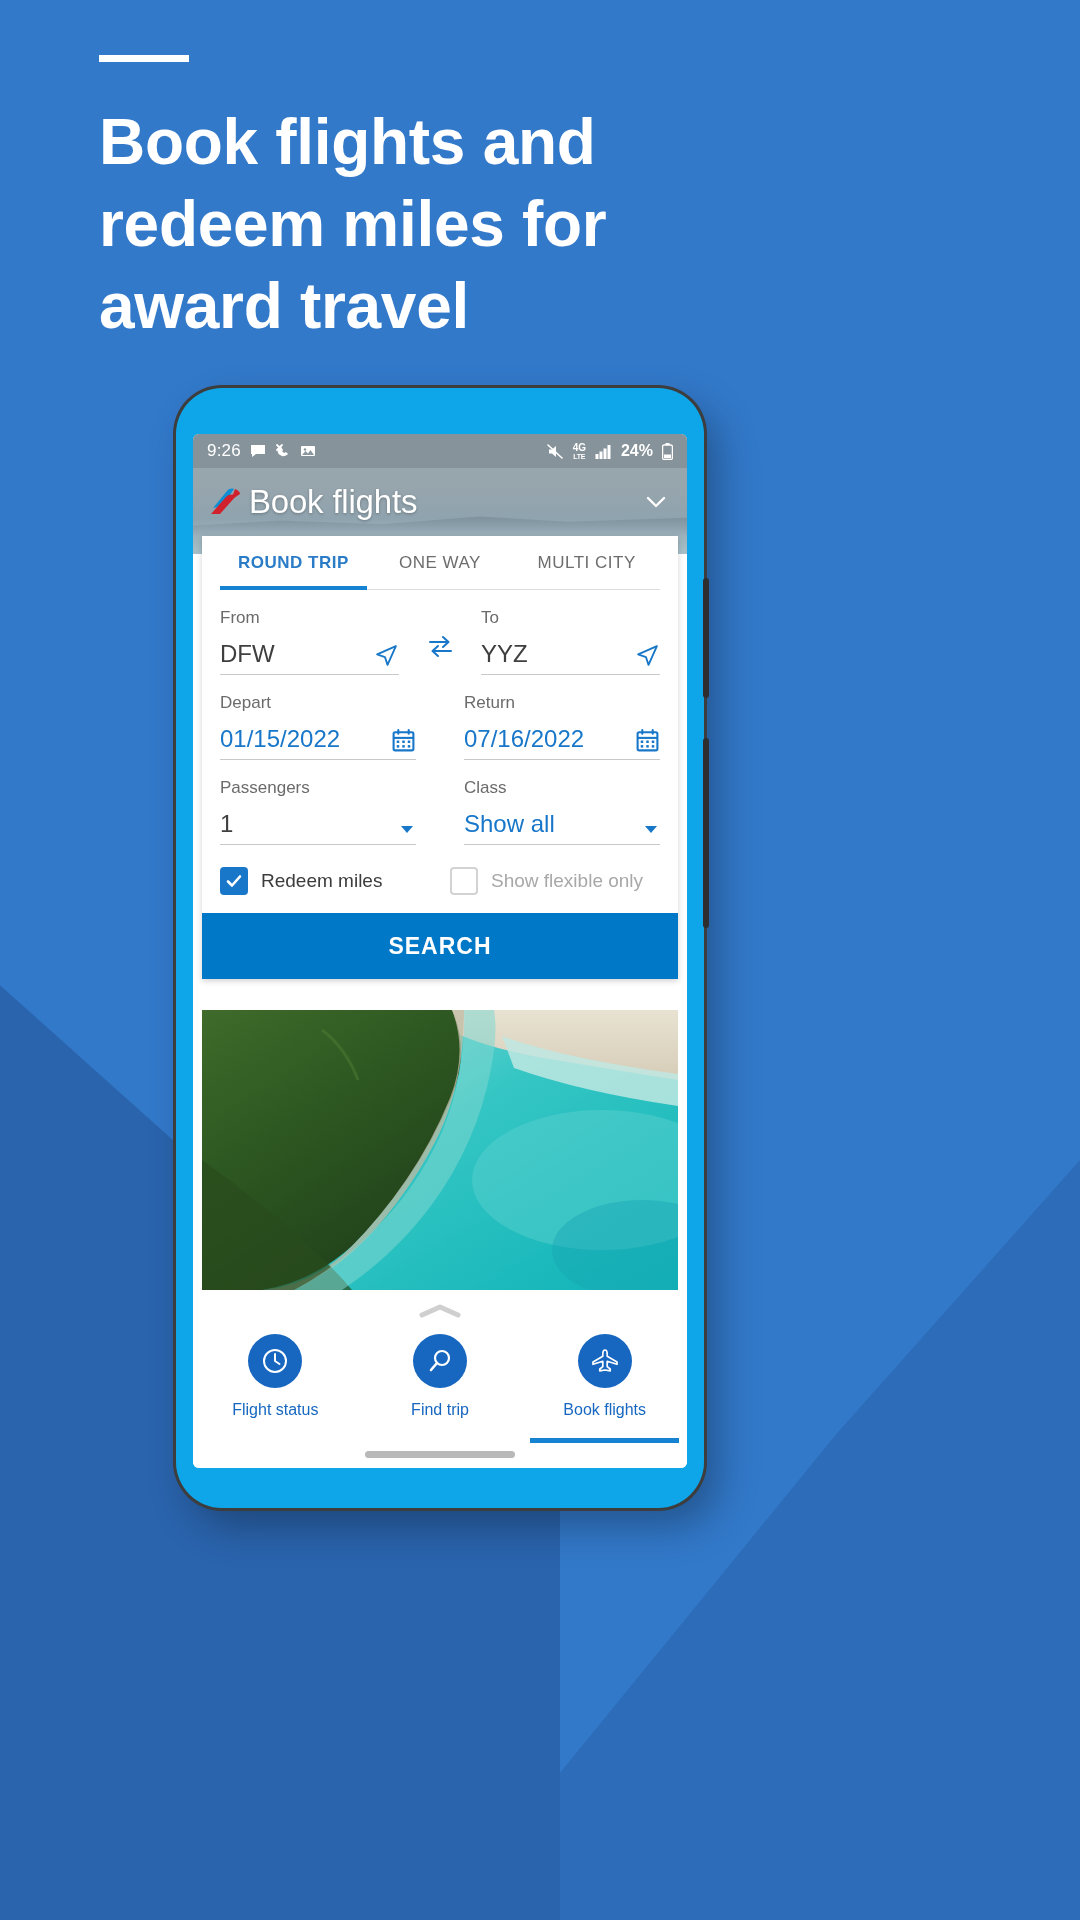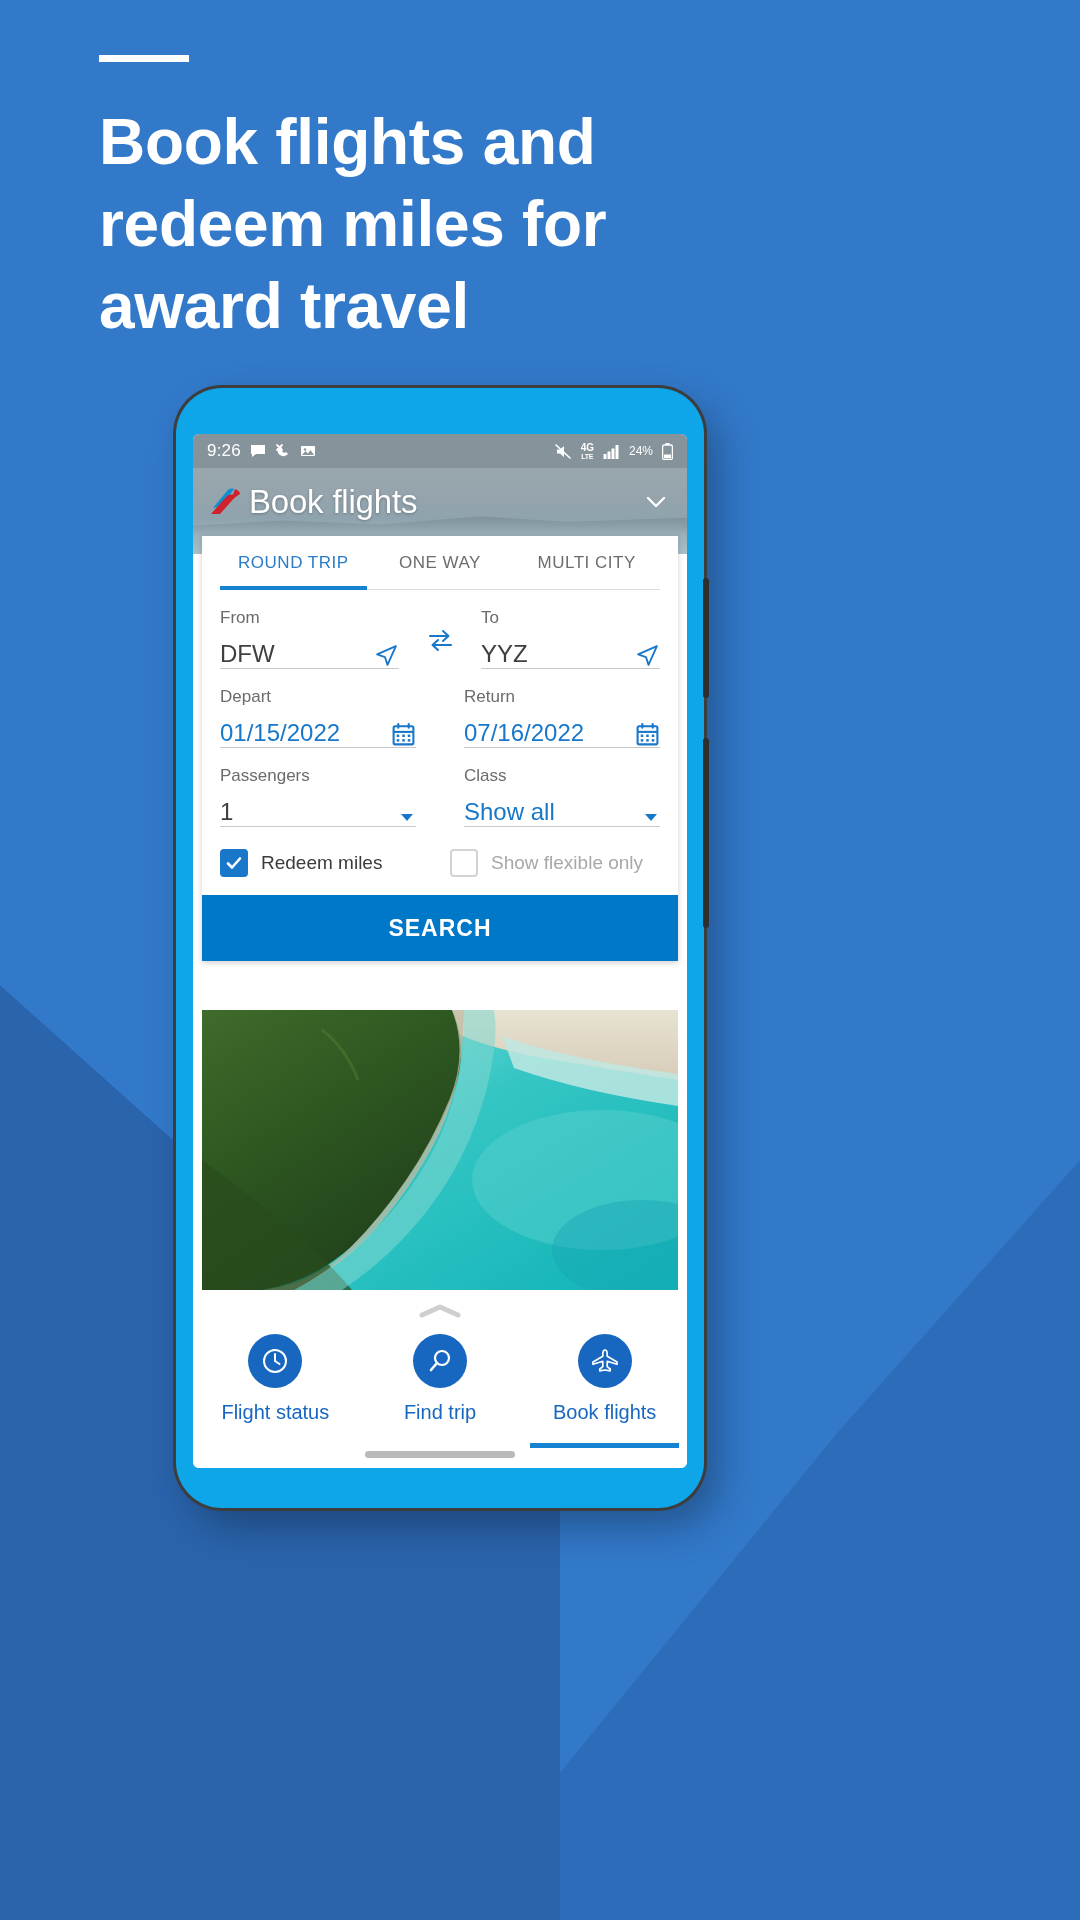--- a/index.html
+++ b/index.html
@@ -78,21 +78,21 @@
   #status-bar {
     position: absolute; left: 0; top: 0; width: 100%; height: 34px;
     display: flex; align-items: center; justify-content: space-between;
     padding: 0 14px;
     color: #ffffff; font-size: 17px;
     background: rgba(120,132,139,0.55);
   }
   .status-left, .status-right { display: flex; align-items: center; gap: 9px; }
   .status-icon { display: inline-flex; align-items: center; }
   #status-time { font-size: 17px; letter-spacing: 0.2px; }
-  #battery-text { font-size: 12px; }
+  #battery-text { font-size: 16px; font-weight: bold; }
   .lte-stack { display:flex; flex-direction:column; align-items:center; line-height:1; }
   .lte-stack .lte-top { font-size: 10px; font-weight: 700; }
   .lte-stack .lte-bot { font-size: 7px; font-weight: 700; letter-spacing: -0.2px; }
 
   
   #app-header {
     position: absolute; left: 0; top: 34px; width: 100%; height: 68px;
     display: flex; align-items: center; padding: 0 16px;
     color: #ffffff;
   }
@@ -112,34 +112,34 @@
   }
 
   #trip-tabs {
     display: flex; height: 54px; align-items: stretch;
     border-bottom: 1px solid #dcdcdc; margin: 0 18px;
   }
   .trip-tab {
     flex: 1; display: flex; align-items: center; justify-content: center;
     font-size: 17px; letter-spacing: 0.5px; color: #6d6d6d; position: relative;
   }
-  .trip-tab.active { color: #2a7cc7; }
+  .trip-tab.active { color: #2a7cc7; font-weight: bold; }
   .trip-tab.active::after {
     content: ""; position: absolute; left: 0; right: 0; bottom: -1px;
     height: 4px; background: #1683d2;
   }
 
   .field-row { display: flex; padding: 0 18px; align-items: flex-start; gap: 13px; }
   .field {
     flex: 1; padding-top: 18px;
   }
   .field-label { font-size: 17px; color: #6b6b6b; margin-bottom: 12px; }
   .field-line {
     display: flex; align-items: flex-end; justify-content: space-between;
-    border-bottom: 1px solid #c9c9c9; padding-bottom: 0;
+    border-bottom: 1px solid #c9c9c9; padding-bottom: 6px;
   }
   .field-value { font-size: 24px; color: #3f3f3f; }
   .field-value.blue { color: #1877c9; }
   .field-value.link { color: #1877c9; }
   .field-icon { flex: none; display: inline-flex; align-items: center; }
 
   #swap-cell {
     width: 56px; flex: none; display: flex; align-items: flex-end;
     justify-content: center; padding-bottom: 16px; align-self: stretch;
   }
@@ -188,21 +188,21 @@
   }
   .nav-item {
     flex: 1; display: flex; flex-direction: column; align-items: center;
     position: relative; padding-bottom: 14px;
   }
   .nav-circle {
     width: 54px; height: 54px; border-radius: 50%; background: #1767c0;
     display: flex; align-items: center; justify-content: center;
     margin-bottom: 13px;
   }
-  .nav-label { font-size: 20px; color: #1767c0; }
+  .nav-label { font-size: 16px; color: #1767c0; }
   .nav-item.active::after {
     content: ""; position: absolute; left: 8px; right: 8px; bottom: -10px;
     height: 5px; background: #1683d2;
   }
   #gesture-bar {
     position: absolute; left: 50%; bottom: 10px; transform: translateX(-50%);
     width: 150px; height: 7px; border-radius: 4px; background: #b9b9b9;
   }
 </style>
 </head>

